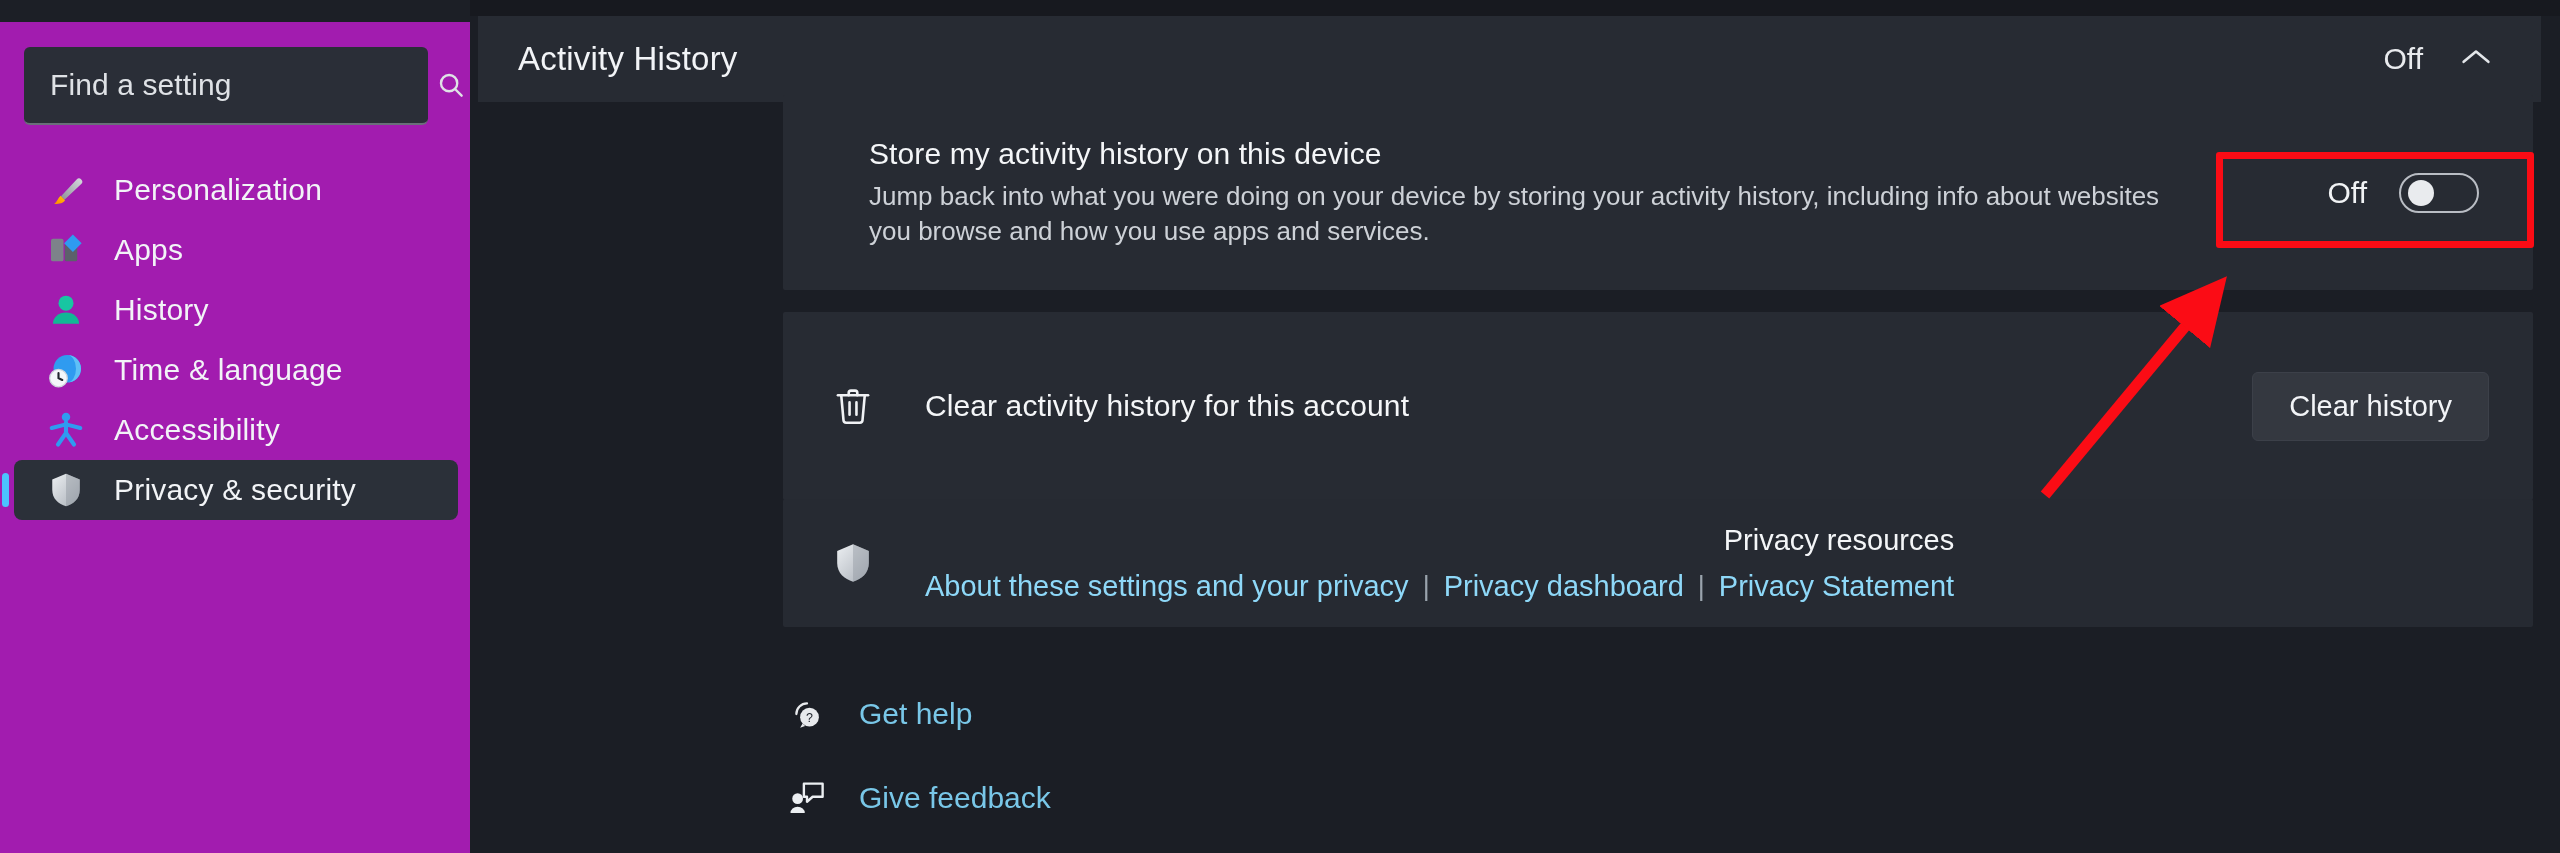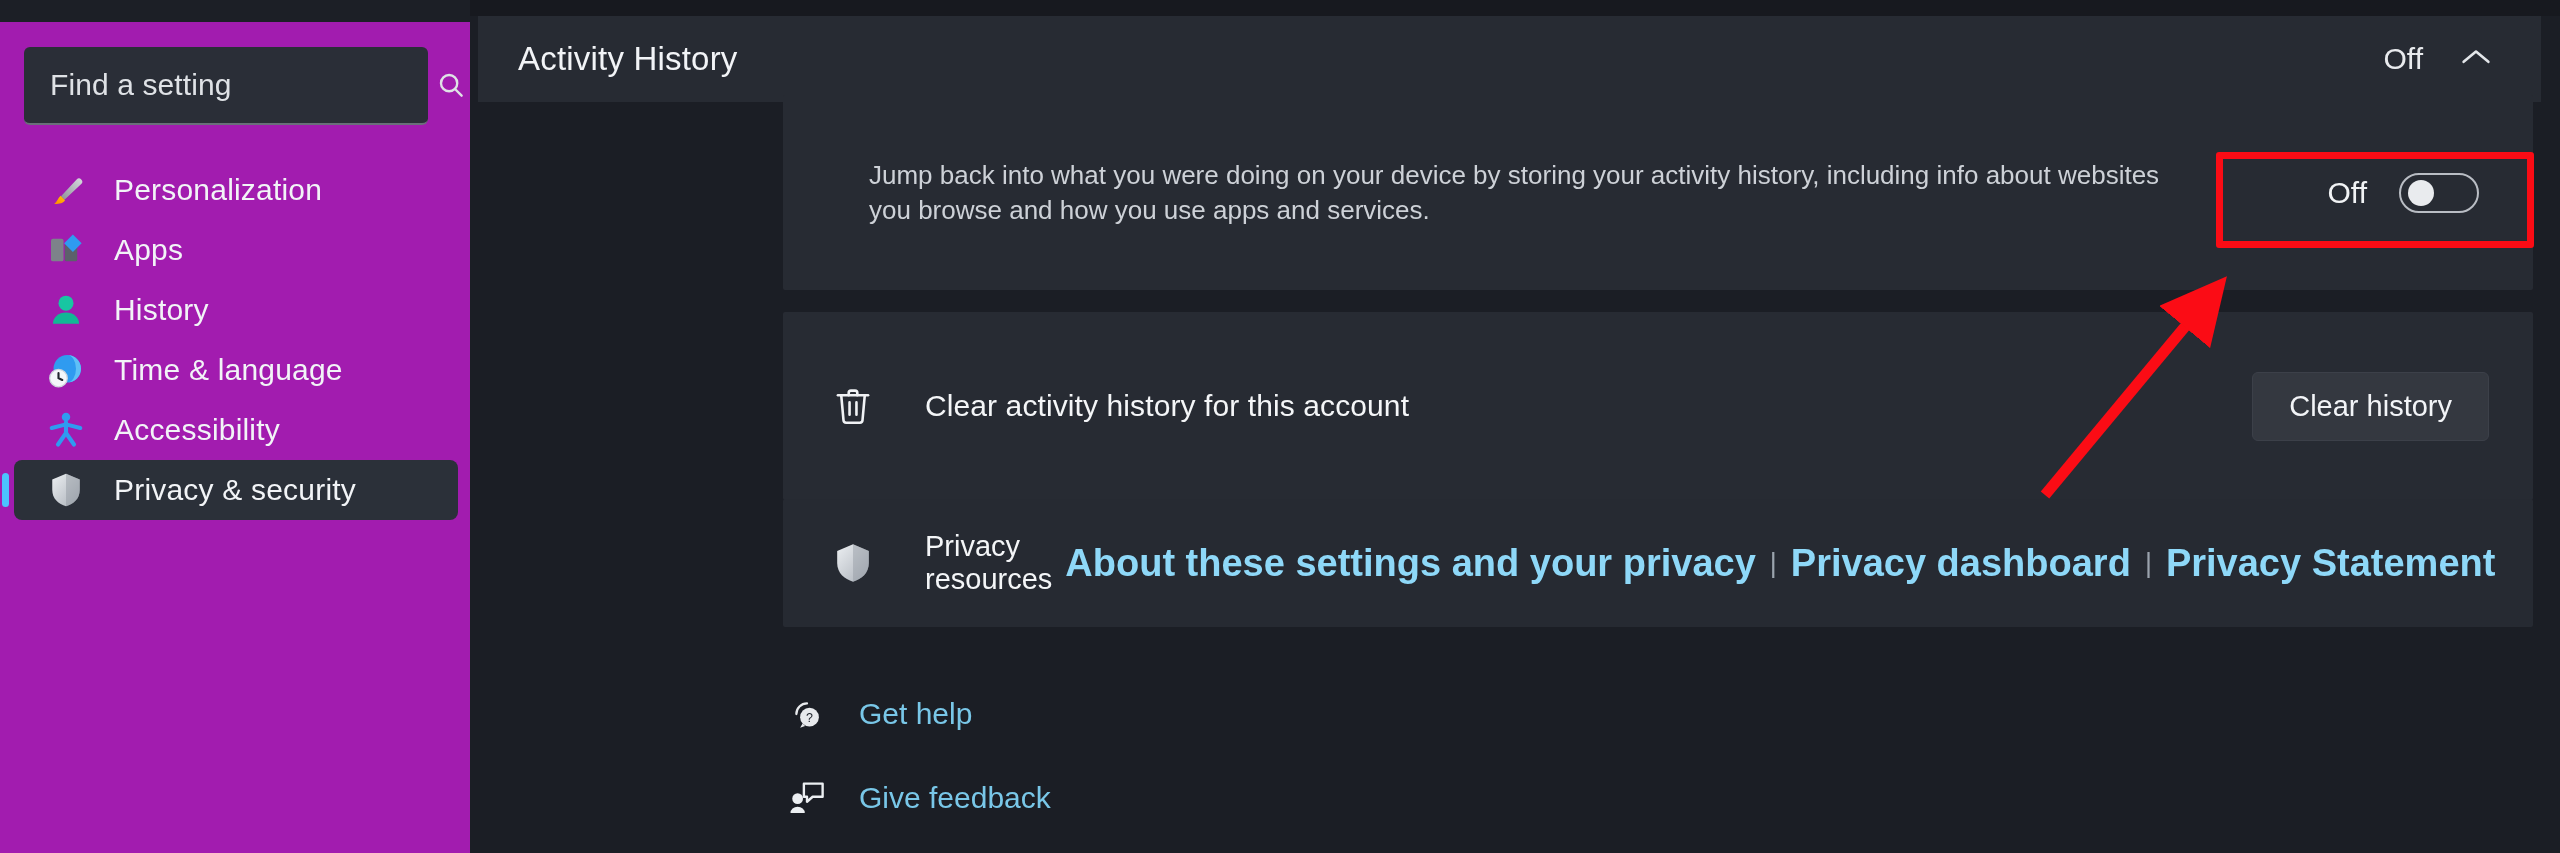--- a/index.html
+++ b/index.html
@@ -174,26 +174,26 @@
     font-size: 29px;
     padding: 17px 36px;
     cursor: pointer;
     white-space: nowrap;
   }
 
   #card-resources-inner {
     display: flex; align-items: center; height: 100%;
     padding: 0 44px 0 20px; gap: 36px;
   }
-  #resources-texts { display: flex; gap: 13px; }
+  #resources-texts { display: flex; flex-direction: column; gap: 13px; text-align: right; }
   #resources-title { font-size: 29px; color: #f4f6f8; }
   #resources-links { display: flex; align-items: center; gap: 14px; }
   .res-link {
-    font-size: 38px; color: #8ed8f8;
-    text-decoration: none; cursor: pointer; white-space: nowrap; font-weight: bold;
+    font-size: 29px; color: #8ed8f8;
+    text-decoration: none; cursor: pointer; white-space: nowrap;
   }
   .res-sep { color: #9aa3ad; font-size: 27px; }
 
   
   #footer-links {
     position: absolute; left: 313px; top: 690px;
     display: flex; flex-direction: column; gap: 36px;
   }
   .foot-row { display: flex; align-items: center; gap: 28px; }
   .foot-icon {
@@ -333,20 +333,21 @@
           <svg width="34" height="22" viewBox="0 0 24 16" fill="none" stroke="#e3e6ea" stroke-width="1.9" stroke-linecap="round" stroke-linejoin="round">
             <polyline points="3,11.5 12,4 21,11.5"></polyline>
           </svg>
         </span>
       </span>
     </div>
 
     <div class="card" id="card-store">
       <div id="card-store-inner">
         <div id="store-texts">
+          <div id="store-title">Store my activity history on this device</div>
           <div id="store-desc">Jump back into what you were doing on your device by storing your activity history, including info about websites you browse and how you use apps and services.</div>
         </div>
         <div id="store-right">
           <span id="store-toggle-state">Off</span>
           <span class="toggle">
             <span class="knob"></span>
           </span>
         </div>
       </div>
     </div>

